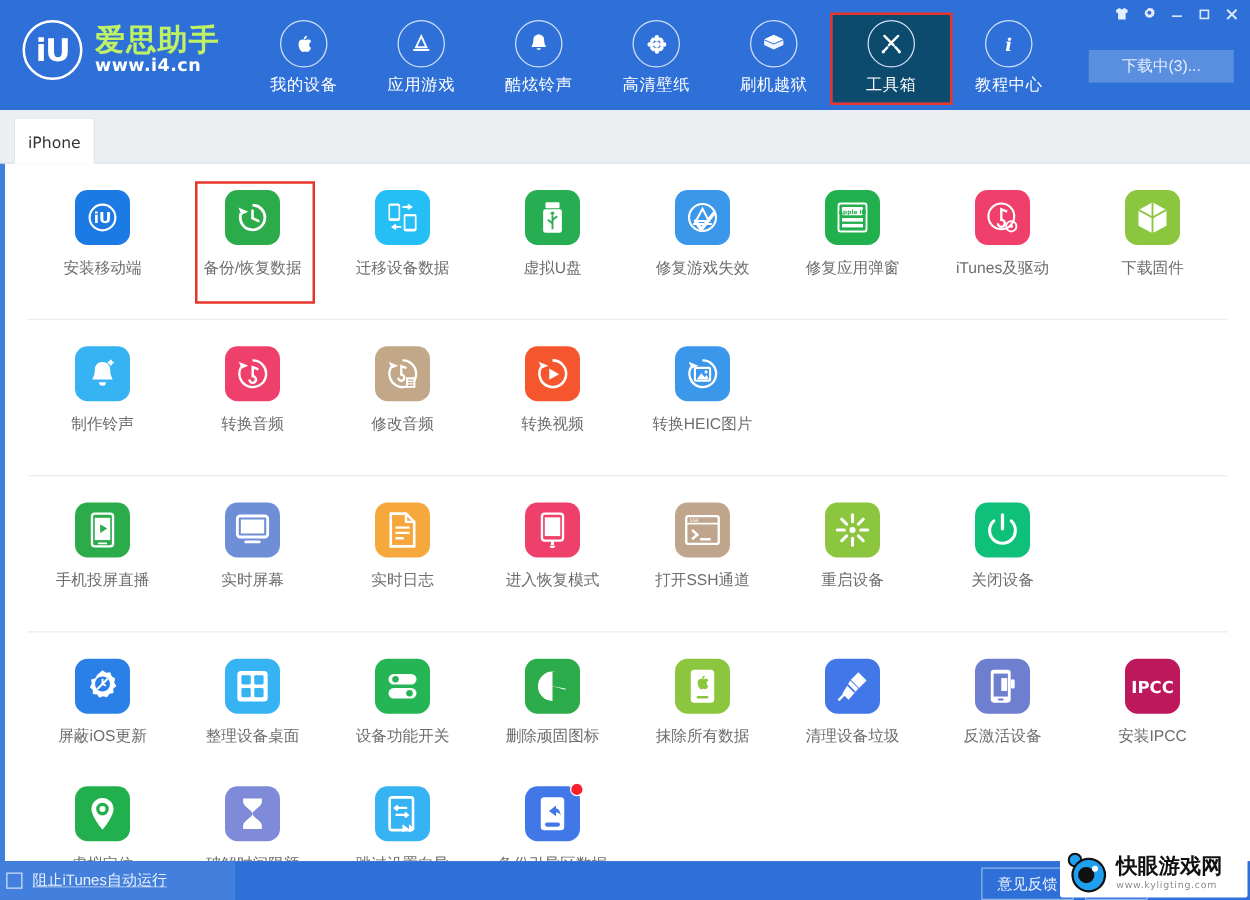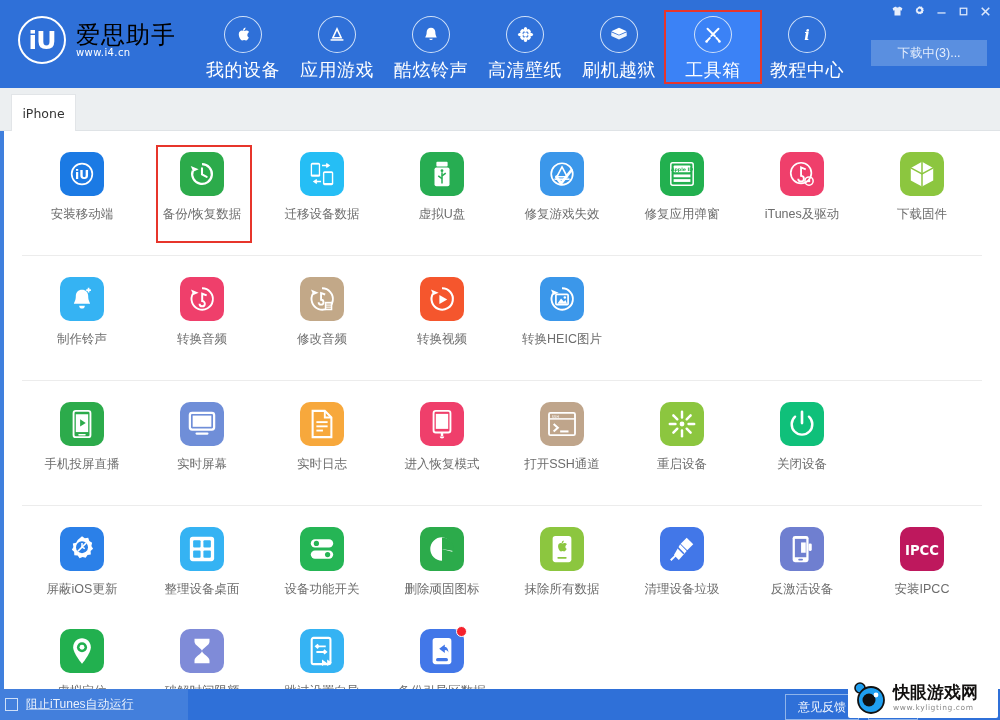--- a/index.html
+++ b/index.html
@@ -41,49 +41,50 @@
     border: 2.5px solid #ffffff;
     display: flex; align-items: center; justify-content: center;
   }
   .logo-circle span {
     color: #fff; font-size: 25px; font-weight: bold;
     letter-spacing: -1px; line-height: 1;
     font-family: "DejaVu Sans", sans-serif;
   }
   .logo-text { display: flex; flex-direction: column; gap: 1px; }
   .logo-cn {
-    color: #000000; font-size: 24px; font-weight: normal; letter-spacing: 1px;
+    color: #bef264; font-size: 24px; font-weight: bold; letter-spacing: 1px;
     line-height: 1.05;
   }
   .logo-url {
-    color: #fff; font-size: 10px; letter-spacing: 0.4px; line-height: 1;
+    color: #fff; font-size: 14px; letter-spacing: 0.4px; line-height: 1;
     font-family: "DejaVu Sans", sans-serif;
+    font-weight: bold;
   }
 
   .navrow {
     position: absolute; left: 196px; top: 12px;
     display: flex; align-items: flex-start;
   }
   .nav-item {
     width: 94px; height: 70px;
     display: flex; flex-direction: column; align-items: center;
     justify-content: flex-start; padding-top: 4px;
     cursor: pointer; position: relative;
   }
-  .nav-item.active { background: #3b82f6; }
+  .nav-item.active { background: #0c4a6e; }
   .nav-item.highlight { outline: 2.5px solid #e7352b; outline-offset: 0px; }
   .nav-ico {
     width: 38px; height: 38px; border-radius: 50%;
     border: 1.6px solid #cfe0f8;
     display: flex; align-items: center; justify-content: center;
     color: #ffffff;
   }
   .nav-ico svg { display: block; }
   .nav-label {
-    margin-top: 5px; color: #ffffff; font-size: 18px; letter-spacing: 0.5px;
+    margin-top: 5px; color: #ffffff; font-size: 13px; letter-spacing: 0.5px;
   }
 
   .dlbtn {
     position: absolute; right: 13px; top: 40px;
     width: 116px; height: 26px;
     background: #5a8fe0;
     display: flex; align-items: center; justify-content: center;
     color: #e5eefc; font-size: 12.5px;
     cursor: pointer;
   }

